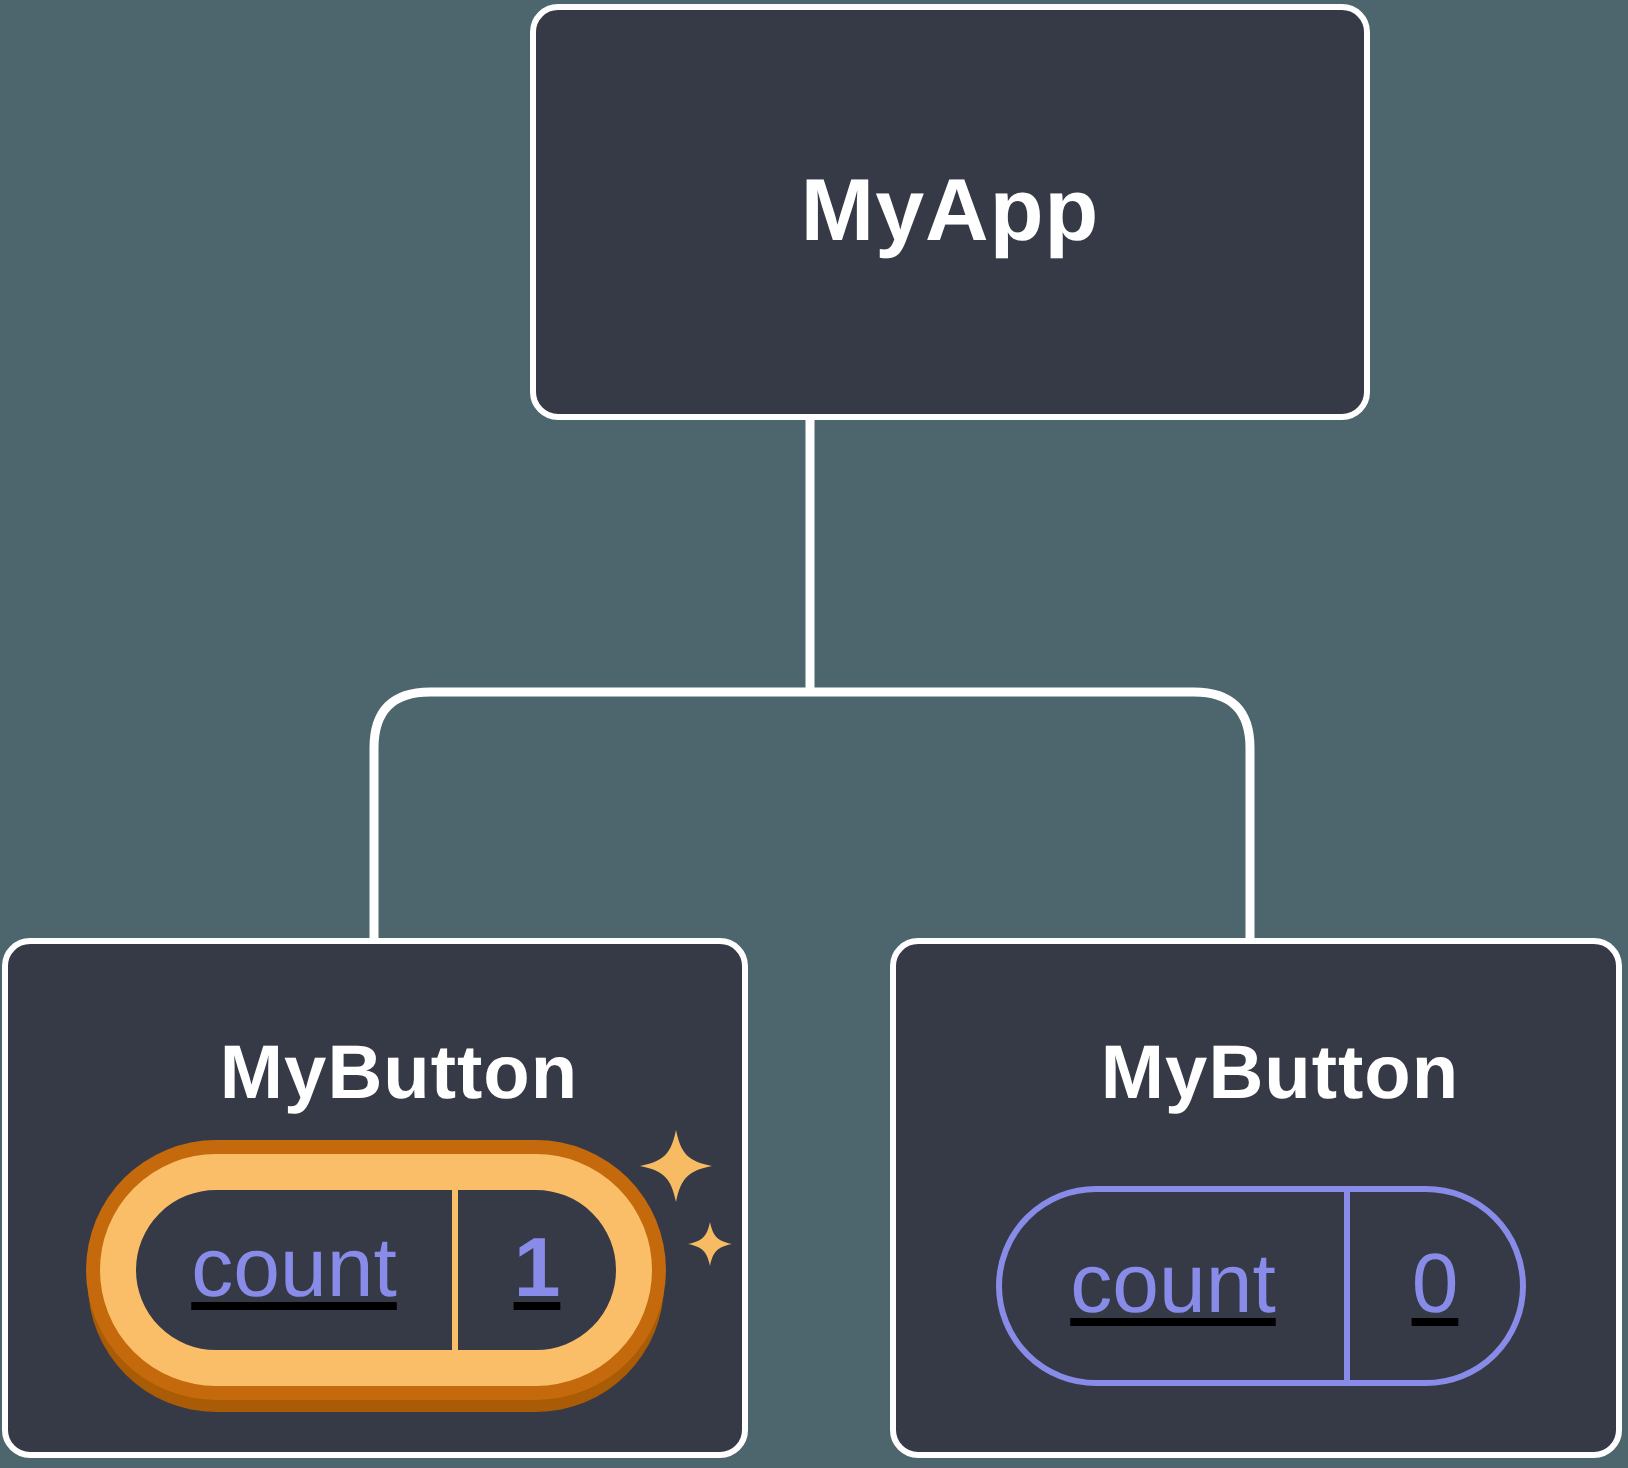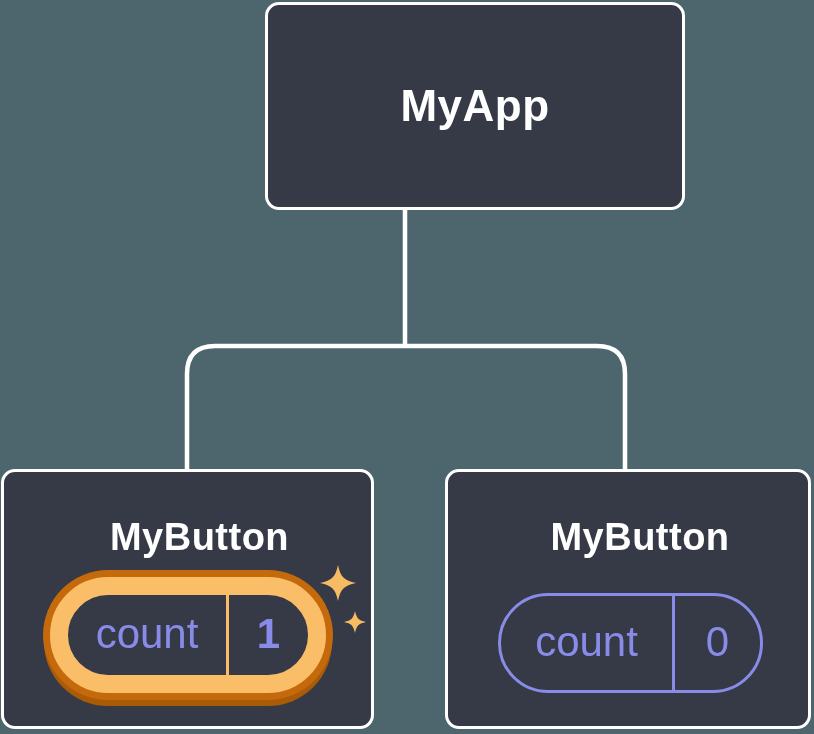--- a/index.html
+++ b/index.html
@@ -53,20 +53,21 @@
     font-weight: bold;
     letter-spacing: 0.5px;
     margin-left: 12px;
   }
   
   .pill {
     position: absolute;
     box-sizing: border-box;
     display: flex;
     align-items: stretch;
+    text-decoration: underline;
   }
   .pill-plain {
     left: 50px; top: 121px;
     width: 265px; height: 100px;
     border: 3px solid #888CE8;
     border-radius: 50px;
   }
   .pill-highlight {
     left: 46px; top: 105px;
     width: 276px; height: 116px;

